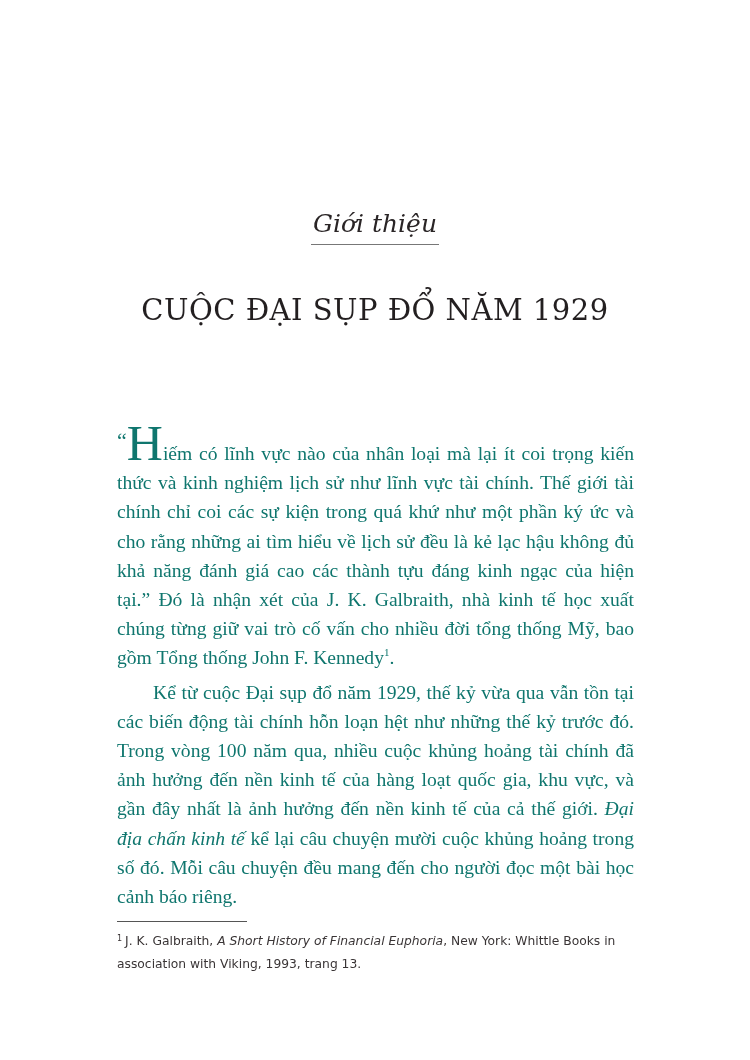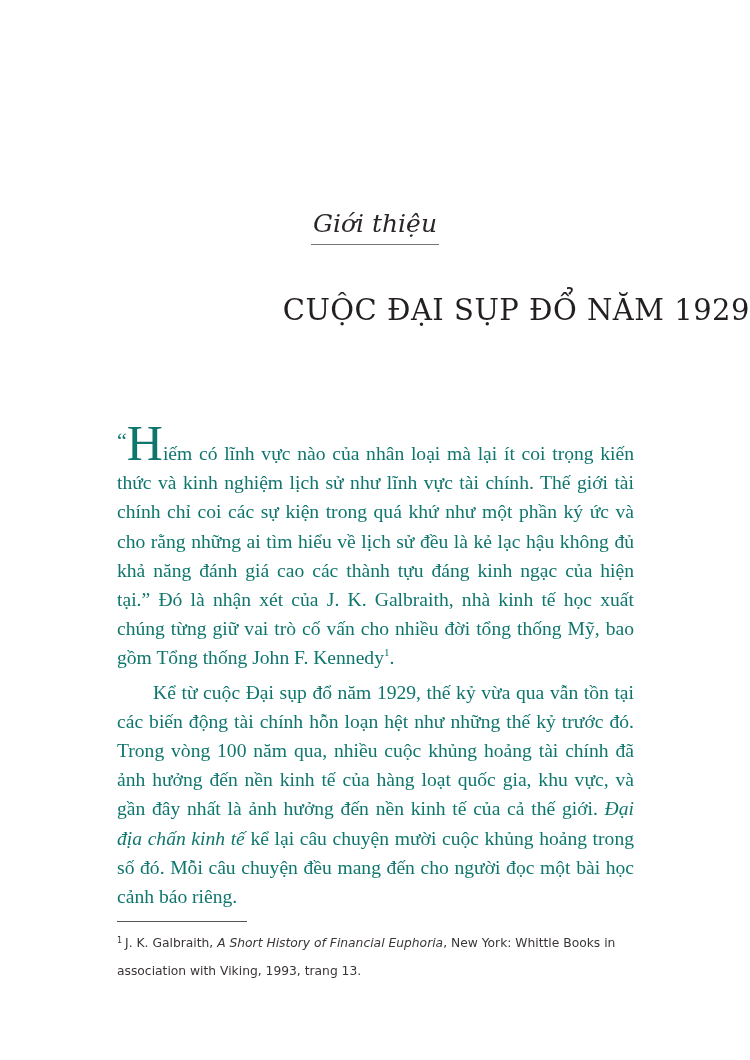--- a/index.html
+++ b/index.html
@@ -36,21 +36,21 @@
     .chapter-label .label-text {
       display: inline-block;
       padding: 0 2px 4px 2px;
       border-bottom: 1.5px solid #777;
     }
     .chapter-title {
       position: absolute;
       top: 290px;
       left: 0;
       width: 750px;
-      text-align: right;
+      text-align: center;
       font-family: "DejaVu Serif", serif;
       font-size: 29px;
       letter-spacing: 0.5px;
       line-height: 40px;
       color: #231f20;
     }
     .body-text {
       position: absolute;
       left: 117px;
       top: 428px;
@@ -95,21 +95,21 @@
       height: 0;
       border-top: 1px solid #555;
     }
     .footnote {
       position: absolute;
       left: 117px;
       top: 927px;
       width: 520px;
       font-family: "DejaVu Sans", sans-serif;
       font-size: 12.3px;
-      line-height: 28px;
+      line-height: 23px;
       color: #3a3536;
     }
     .footnote sup {
       font-size: 8px;
       vertical-align: 4px;
       margin-right: 3px;
     }
   </style>
 </head>
 <body>

